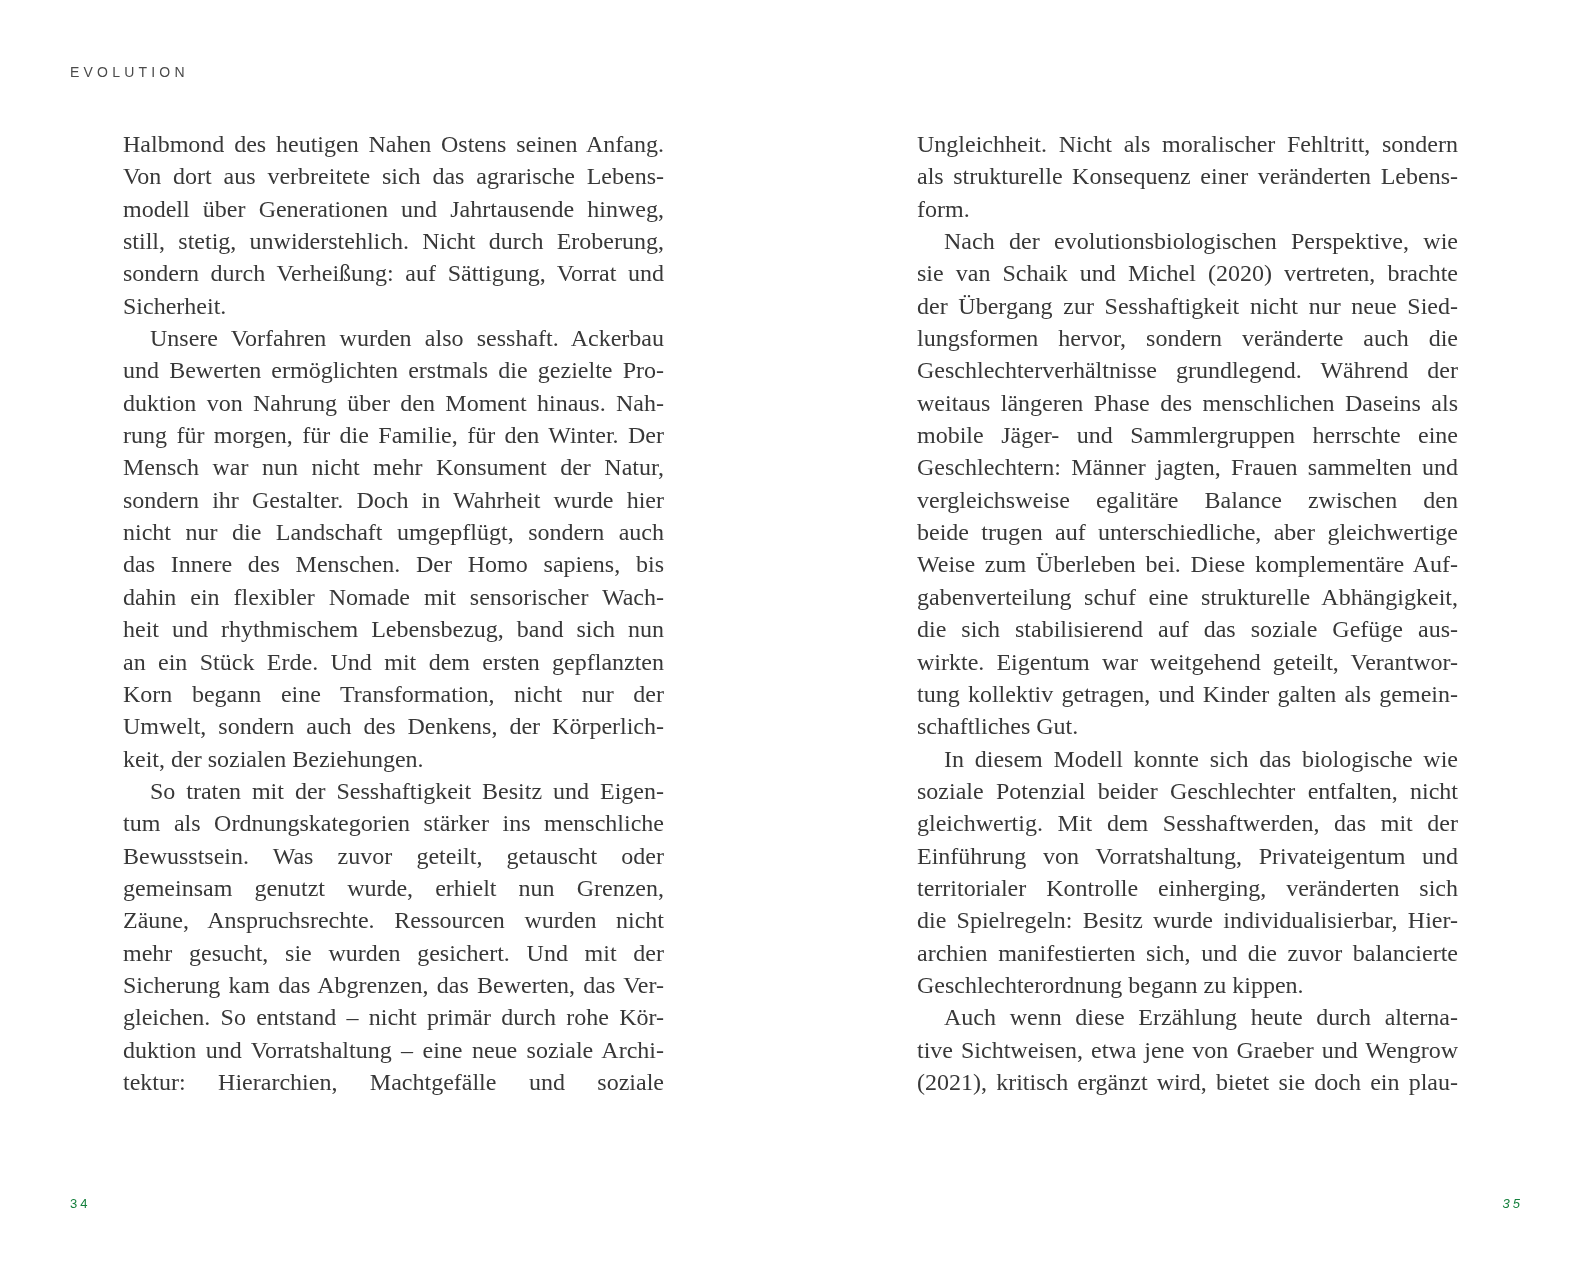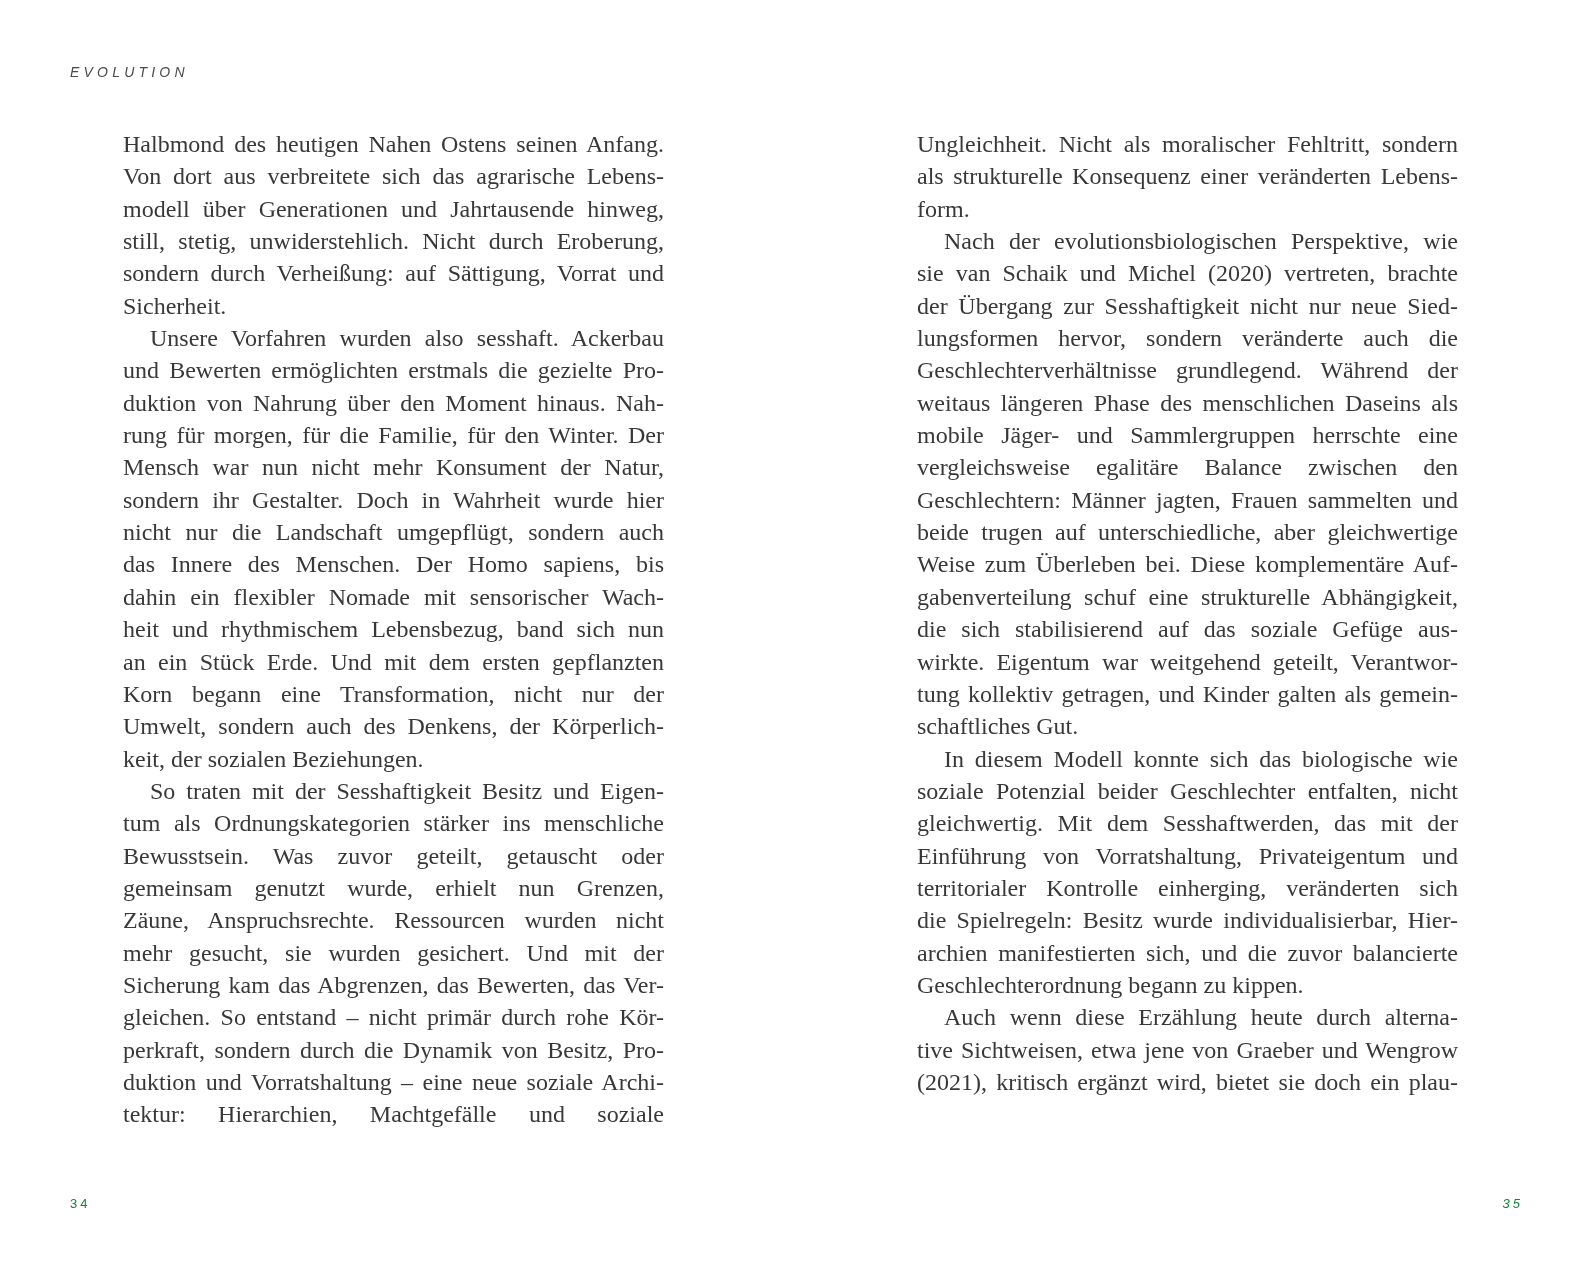--- a/index.html
+++ b/index.html
@@ -15,21 +15,20 @@
     overflow: hidden;
   }
   .running-header {
     position: absolute;
     left: 70px;
     top: 64px;
     font-family: "Liberation Sans", sans-serif;
     font-size: 14px;
     letter-spacing: 4.2px;
     color: #4a4a4a;
-    font-style: italic;
   }
   .text-column {
     position: absolute;
     top: 128px;
     width: 541px;
     font-family: "Liberation Serif", "DejaVu Serif", serif;
     font-size: 24px;
     line-height: 32.35px;
     color: #383838;
     hyphens: none;
@@ -88,42 +87,41 @@
       </div>
       <div class="paragraph">
         <div class="line ind">So traten mit der Sesshaftigkeit Besitz und Eigen-</div>
         <div class="line">tum als Ordnungskategorien stärker ins menschliche</div>
         <div class="line">Bewusstsein. Was zuvor geteilt, getauscht oder</div>
         <div class="line">gemeinsam genutzt wurde, erhielt nun Grenzen,</div>
         <div class="line">Zäune, Anspruchsrechte. Ressourcen wurden nicht</div>
         <div class="line">mehr gesucht, sie wurden gesichert. Und mit der</div>
         <div class="line">Sicherung kam das Abgrenzen, das Bewerten, das Ver-</div>
         <div class="line">gleichen. So entstand – nicht primär durch rohe Kör-</div>
-        <div class="line">perkraft, sondern durch die Dynamik von Besitz, Pro-</div>
         <div class="line">duktion und Vorratshaltung – eine neue soziale Archi-</div>
         <div class="line">tektur: Hierarchien, Machtgefälle und soziale</div>
       </div>
     </div>
 
   <div class="text-column col-right">
       <div class="paragraph">
         <div class="line">Ungleichheit. Nicht als moralischer Fehltritt, sondern</div>
         <div class="line">als strukturelle Konsequenz einer veränderten Lebens-</div>
         <div class="line end">form.</div>
       </div>
       <div class="paragraph">
         <div class="line ind">Nach der evolutionsbiologischen Perspektive, wie</div>
         <div class="line">sie van Schaik und Michel (2020) vertreten, brachte</div>
         <div class="line">der Übergang zur Sesshaftigkeit nicht nur neue Sied-</div>
         <div class="line">lungsformen hervor, sondern veränderte auch die</div>
         <div class="line">Geschlechterverhältnisse grundlegend. Während der</div>
         <div class="line">weitaus längeren Phase des menschlichen Daseins als</div>
         <div class="line">mobile Jäger- und Sammlergruppen herrschte eine</div>
+        <div class="line">Geschlechtern: Männer jagten, Frauen sammelten und</div>
         <div class="line">vergleichsweise egalitäre Balance zwischen den</div>
-        <div class="line">Geschlechtern: Männer jagten, Frauen sammelten und</div>
         <div class="line">beide trugen auf unterschiedliche, aber gleichwertige</div>
         <div class="line">Weise zum Überleben bei. Diese komplementäre Auf-</div>
         <div class="line">gabenverteilung schuf eine strukturelle Abhängigkeit,</div>
         <div class="line">die sich stabilisierend auf das soziale Gefüge aus-</div>
         <div class="line">wirkte. Eigentum war weitgehend geteilt, Verantwor-</div>
         <div class="line">tung kollektiv getragen, und Kinder galten als gemein-</div>
         <div class="line end">schaftliches Gut.</div>
       </div>
       <div class="paragraph">
         <div class="line ind">In diesem Modell konnte sich das biologische wie</div>

